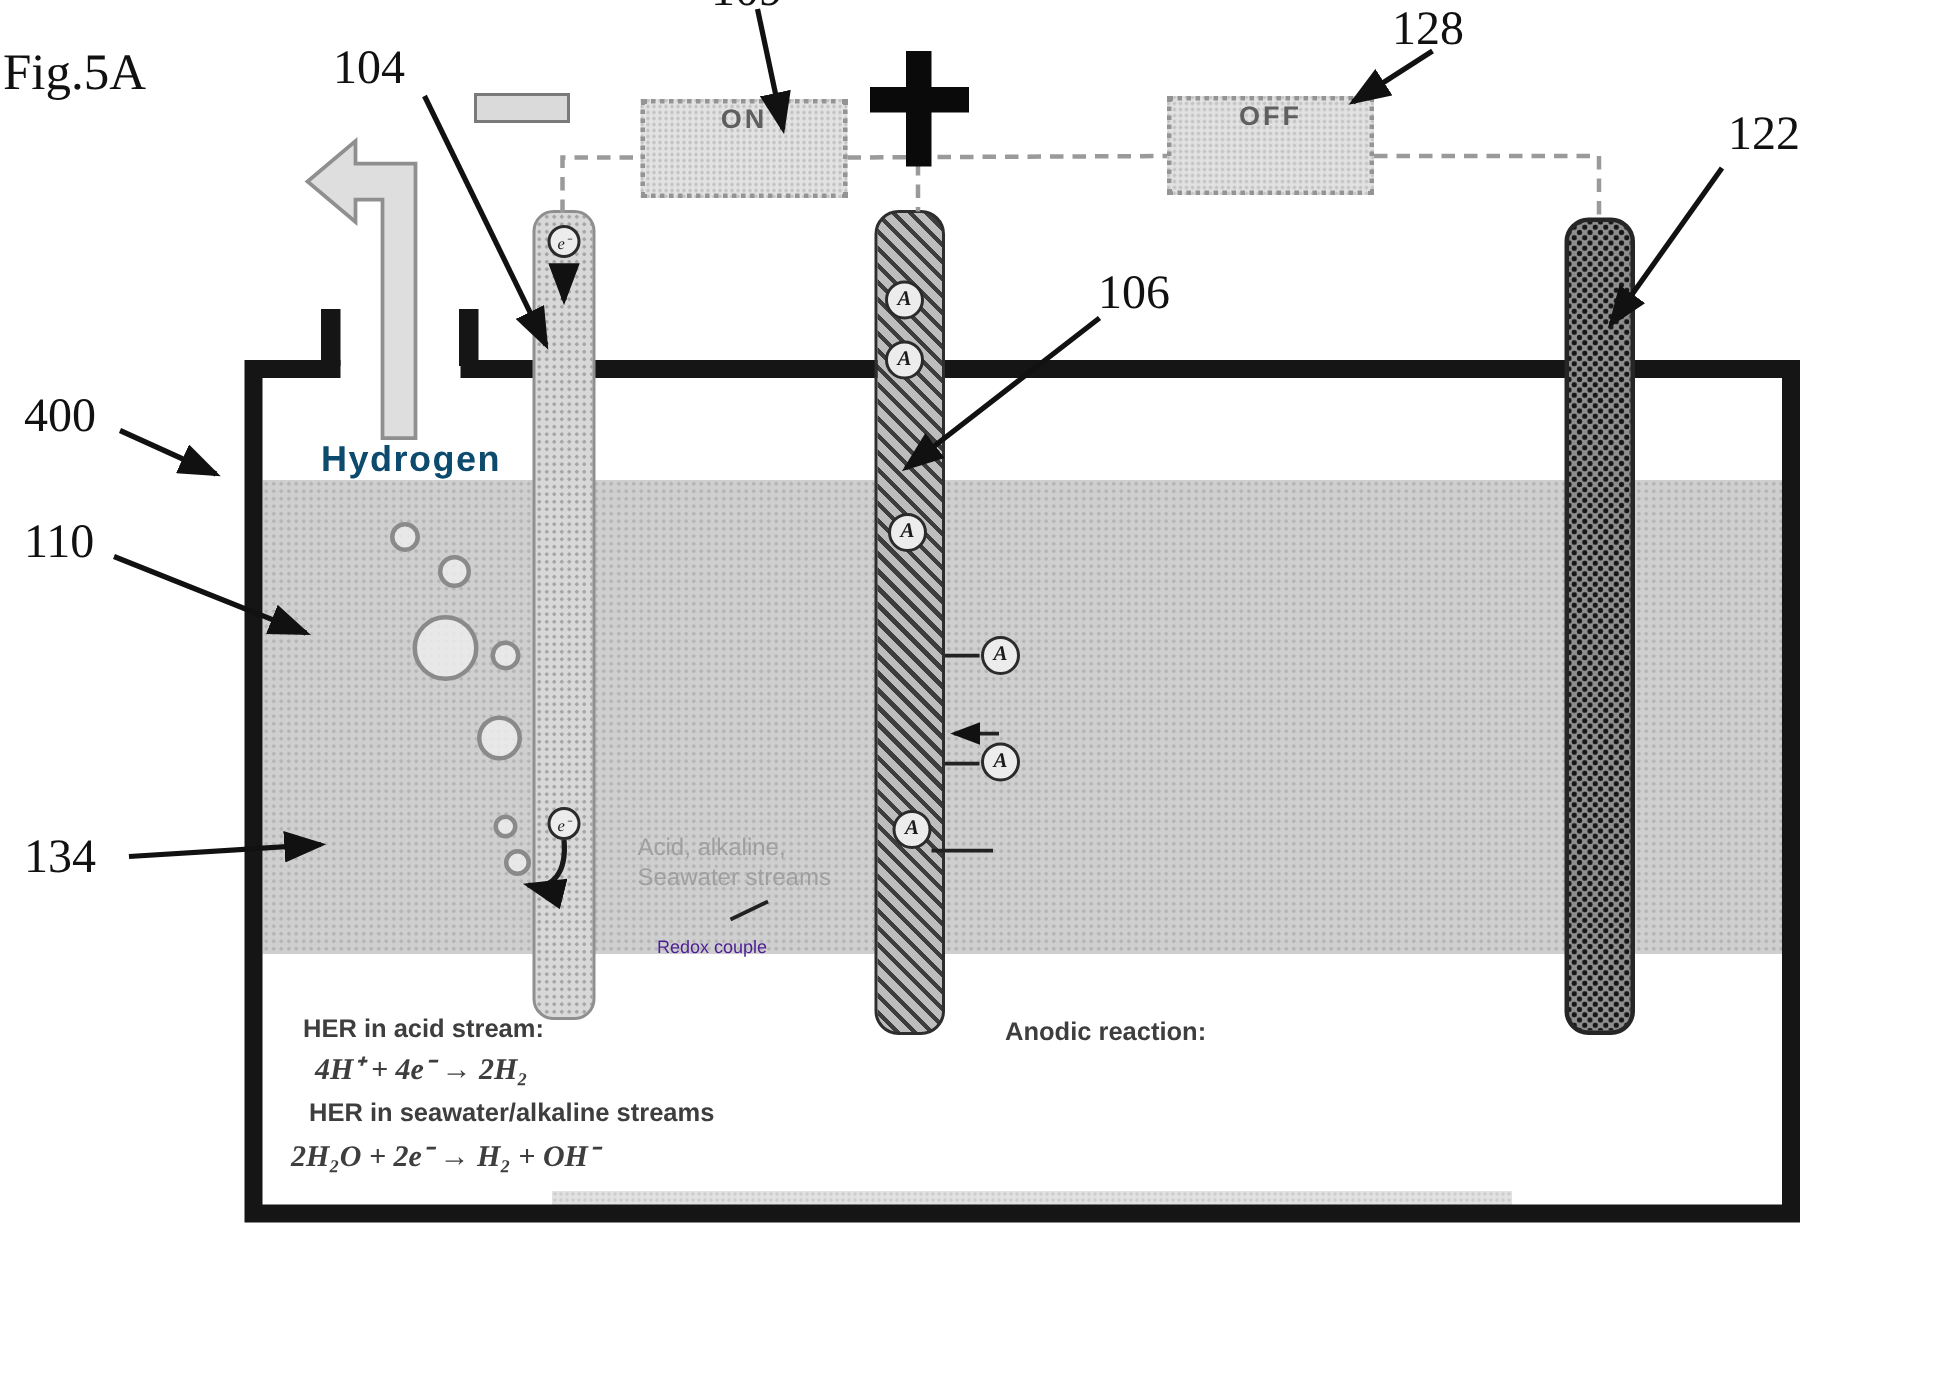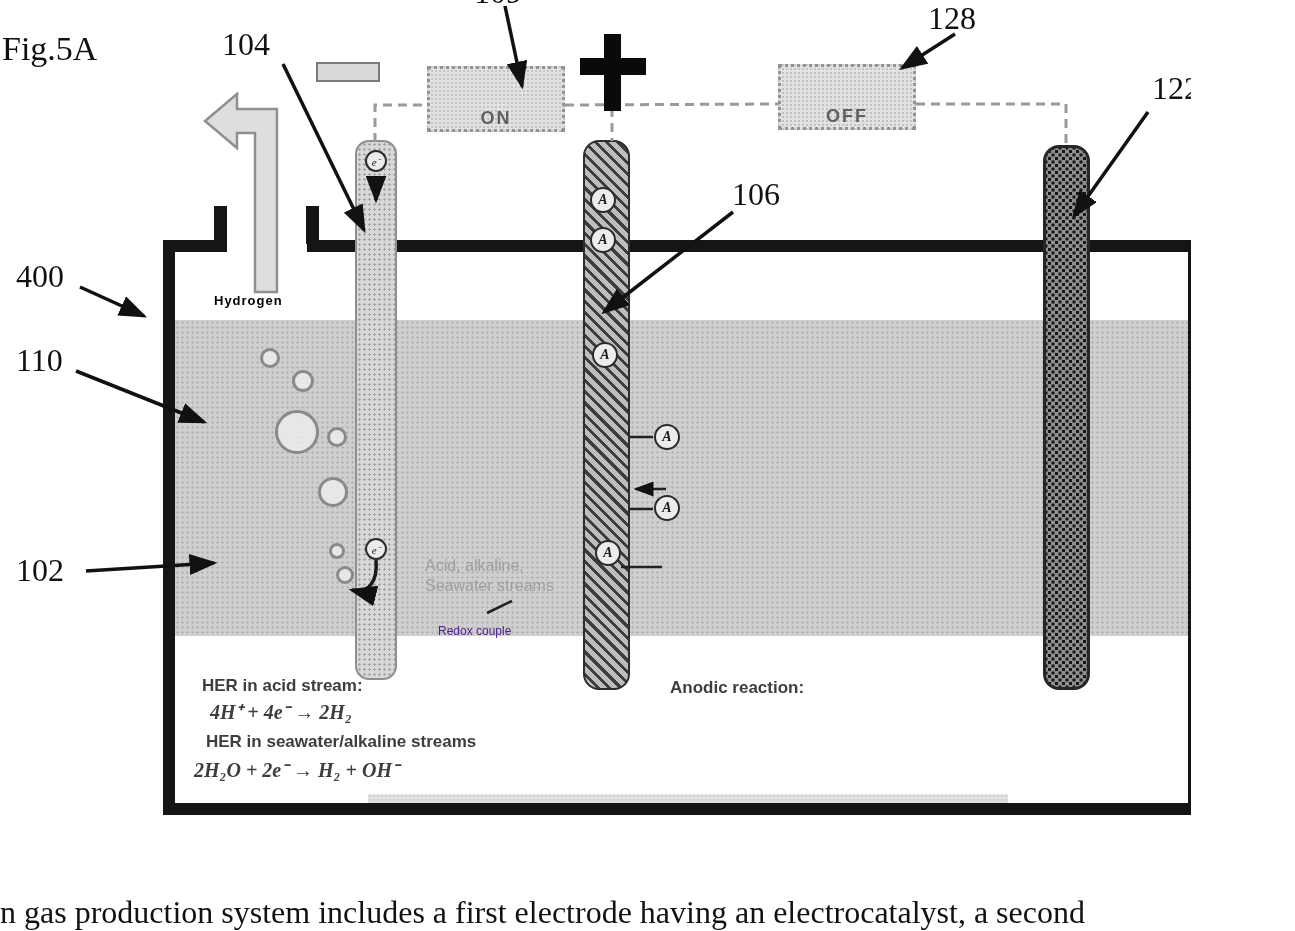--- a/index.html
+++ b/index.html
@@ -1,49 +1,49 @@
 <!DOCTYPE html>
 <html><head>
 <meta charset="utf-8">
 <style>
   * { margin:0; padding:0; box-sizing:border-box; }
   body { background:#ffffff; font-family:"Liberation Sans", sans-serif; }
-  .canvas { position:relative; width:1191px; height:931px; background:#fff; overflow:hidden; }
+  .canvas { position:relative; width:1295px; height:931px; background:#fff; overflow:hidden; }
   .ref-num { position:absolute; font-family:"Liberation Serif", serif; font-size:32px; color:#111; z-index:10; }
   .tank-border { position:absolute; left:163px; top:240px; width:1037px; height:575px; border:12px solid #151515; z-index:2; }
   .liquid { position:absolute; left:175px; top:320px; width:1013px; height:316px; background-color:#cfcfcf;
             background-image:radial-gradient(#b5b5b5 1px, transparent 1.3px); background-size:5px 5px; z-index:1; }
   .floor-strip { position:absolute; left:368px; top:794px; width:640px; height:13px; background-color:#e2e2e2;
             background-image:radial-gradient(#cfcfcf 1px, transparent 1.2px); background-size:4px 4px; z-index:1; }
   .gap-patch { position:absolute; left:227px; top:238px; width:80px; height:16px; background:#fff; z-index:3; }
   .stub { position:absolute; width:13px; height:38px; background:#151515; z-index:3; }
   .electrode { position:absolute; z-index:4; }
   .el-104 { left:355px; top:140px; width:42px; height:540px; border-radius:14px; border:2px solid #8f8f8f;
             background-color:#d8d8d8; background-image:radial-gradient(#a5a5a5 1px, transparent 1.3px); background-size:5px 5px; }
   .el-106 { left:583px; top:140px; width:47px; height:550px; border-radius:16px; border:2px solid #2e2e2e;
             background:repeating-linear-gradient(45deg, #3d3d3d 0 3px, #bdbdbd 3px 8px); }
   .el-122 { left:1043px; top:145px; width:47px; height:545px; border-radius:16px; border:3px solid #262626;
             background-color:#8f8f8f;
             background-image:radial-gradient(#161616 1.6px, transparent 2px), radial-gradient(#161616 1.6px, transparent 2px);
             background-size:7px 7px, 7px 7px; background-position:0 0, 3.5px 3.5px; }
-  .switch-box { position:absolute; z-index:6; display:flex; align-items:flex-end; justify-content:center;
+  .switch-box { position:absolute; z-index:6; display:flex; align-items:flex-start; justify-content:center;
             border:3px dotted #949494; background-color:#e2e2e2;
             background-image:radial-gradient(#c2c2c2 1px, transparent 1.2px); background-size:4px 4px;
             color:#5f5f5f; font-weight:bold; font-size:18px; letter-spacing:2px; }
   .cross-bar { position:absolute; background:#0a0a0a; z-index:9; }
   .bubble { position:absolute; border:3px solid #8a8a8a; border-radius:50%; background:rgba(236,236,236,0.85); z-index:4; }
   .a-circle { position:absolute; width:26px; height:26px; border:2.5px solid #2b2b2b; border-radius:50%;
             background:#ececec; display:flex; align-items:center; justify-content:center;
             font-family:"Liberation Serif", serif; font-style:italic; font-weight:bold; font-size:14px; color:#1c1c1c; z-index:7; }
   .e-circle { position:absolute; width:22px; height:22px; border:2.5px solid #2b2b2b; border-radius:50%;
             background:#ececec; display:flex; align-items:center; justify-content:center;
             font-family:"Liberation Serif", serif; font-style:italic; font-size:11px; color:#1c1c1c; z-index:7; }
   .svg-overlay { position:absolute; left:0; top:0; z-index:8; pointer-events:none; }
-  .hydrogen-label { position:absolute; left:214px; top:293px; font-size:13px; font-weight:bold;
-            color:#000000; letter-spacing:1px; z-index:5; }
+  .hydrogen-label { position:absolute; left:214px; top:293px; font-size:24px; font-weight:bold;
+            color:#0c4a6e; letter-spacing:1px; z-index:5; }
   .stream-text { position:absolute; left:425px; top:556px; width:140px; text-align:left;
             font-size:16px; color:#9f9f9f; z-index:5; line-height:1.25; }
   .redox-text { position:absolute; left:438px; top:624px; font-size:12px; color:#4c1d95; z-index:5; }
   .reaction-title { position:absolute; font-weight:bold; font-size:17px; color:#3e3e3e; z-index:5;text-align:center; }
   .reaction-eq { position:absolute; font-family:"Liberation Serif", serif; font-style:italic; font-weight:bold;
             font-size:20px; color:#3e3e3e; z-index:5; }
   .caption { position:absolute; left:0px; top:894px; width:1295px; font-family:"Liberation Serif", serif;
             font-size:32px; color:#111; white-space:nowrap; z-index:10; }
   .small-bar { position:absolute; left:316px; top:62px; width:64px; height:20px; background:#dadada;
             border:2px solid #7a7a7a; z-index:6; }
@@ -146,18 +146,17 @@
 
   <div class="e-circle" style="left:365px; top:150px;">e⁻</div>
   <div class="e-circle" style="left:365px; top:538px;">e⁻</div>
 
   <div class="ref-num" style="left:222px; top:26px;">104</div>
   <div class="ref-num" style="left:474px; top:-26px;">109</div>
   <div class="ref-num" style="left:928px; top:0px;">128</div>
   <div class="ref-num" style="left:1152px; top:70px;">122</div>
   <div class="ref-num" style="left:16px; top:258px;">400</div>
   <div class="ref-num" style="left:16px; top:342px;">110</div>
-  <div class="ref-num" style="left:16px; top:552px;">102</div>
+  <div class="ref-num" style="left:16px; top:552px;">134</div>
   <div class="ref-num" style="left:732px; top:176px;">106</div>
 
-  <div class="caption">n gas production system includes a first electrode having an electrocatalyst, a second</div>
 
 </div>
 
 </body></html>

